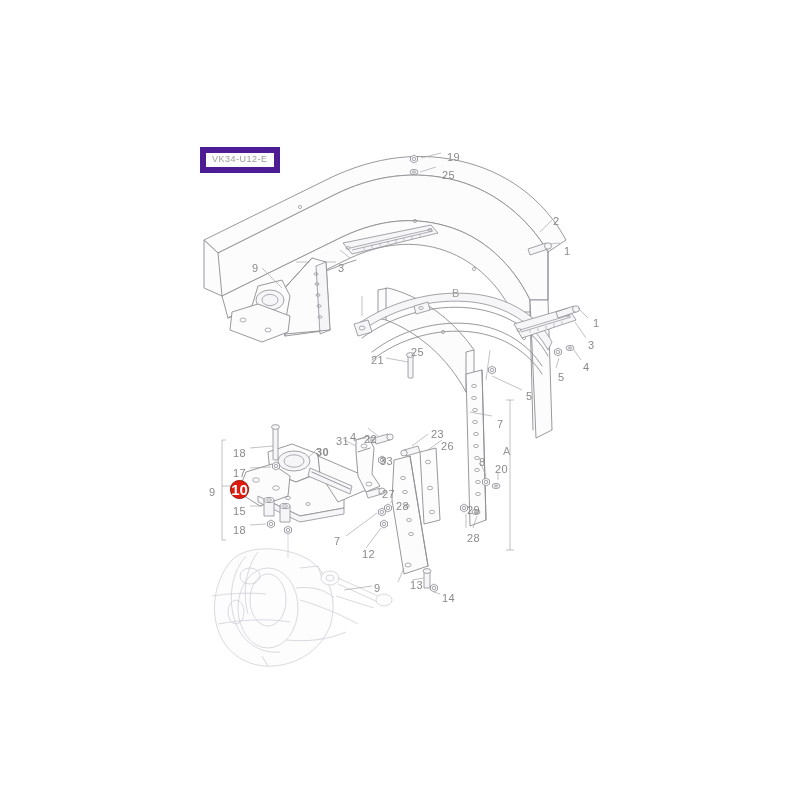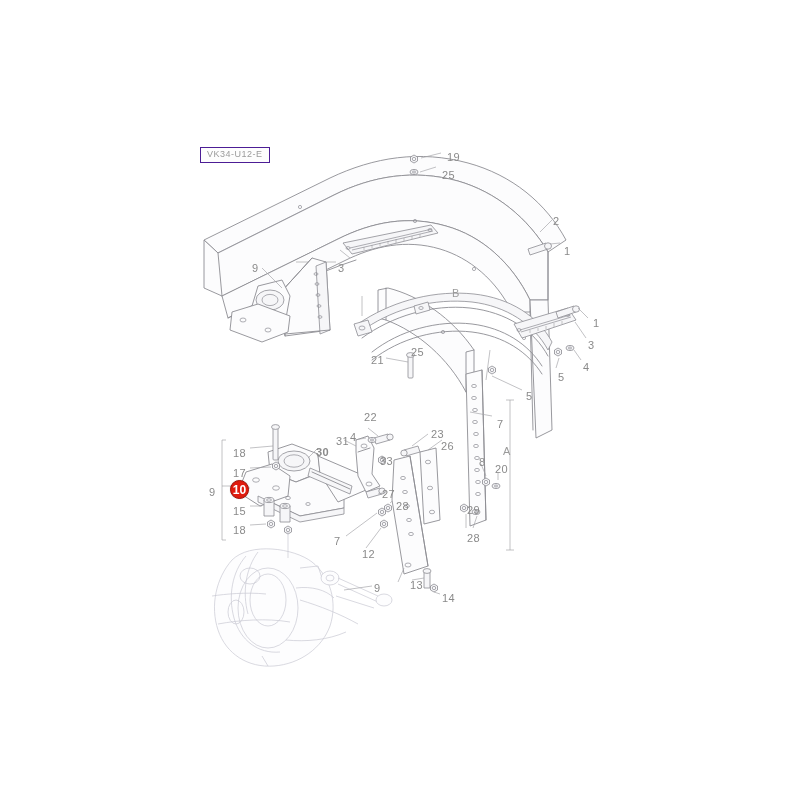--- a/index.html
+++ b/index.html
@@ -20,37 +20,37 @@
     font-size:11px;
     color:#8a8a8a;
     letter-spacing:0.4px;
     white-space:nowrap;
     user-select:none;
     line-height:1;
   }
   .lbl.sect{font-size:11px;color:#9a9a9a;}
   .code-box{
     position:absolute;
-    border:1px solid #4c1d95;
+    border:6px solid #4c1d95;
     background:#fdfdfd;
     padding:2px 6px;
     font-size:9px;
     color:#9b9b9b;
     letter-spacing:0.5px;
     white-space:nowrap;
     line-height:1.1;
   }
   .hl{
     position:absolute;
     width:17px;height:17px;
     border-radius:50%;
     background:#e01b0e;
     border:1px solid #a81208;
     color:#ffffff;
-    font-size:12px;
+    font-size:15px;
     font-weight:bold;
     display:flex;
     align-items:center;
     justify-content:center;
     box-shadow:0 0 1px rgba(0,0,0,.35);
     letter-spacing:0;
   }
 </style>
 </head>
 <body>
@@ -449,21 +449,21 @@
       <div class="lbl" style="left: 338px; top: 263px;">3</div>
       <div class="lbl" style="left: 252px; top: 263px;">9</div>
       <div class="lbl" style="left: 593px; top: 318px;">1</div>
       <div class="lbl" style="left: 588px; top: 340px;">3</div>
       <div class="lbl" style="left: 371px; top: 355px;">21</div>
       <div class="lbl" style="left: 411px; top: 347px;">25</div>
       <div class="lbl" style="left: 583px; top: 362px;">4</div>
       <div class="lbl" style="left: 558px; top: 372px;">5</div>
       <div class="lbl" style="left: 526px; top: 391px;">5</div>
       <div class="lbl" style="left: 497px; top: 419px;">7</div>
-      <div class="lbl" style="left: 364px; top: 412px;">22</div>
+      <div class="lbl" style="left: 364px; top: 434px;">22</div>
       <div class="lbl" style="left: 350px; top: 432px;">4</div>
       <div class="lbl" style="left: 336px; top: 436px;">31</div>
       <div class="lbl" style="left: 316px; top: 447px; font-weight: bold;">30</div>
       <div class="lbl" style="left: 431px; top: 429px;">23</div>
       <div class="lbl" style="left: 441px; top: 441px;">26</div>
       <div class="lbl" style="left: 380px; top: 456px;">33</div>
       <div class="lbl" style="left: 479px; top: 457px;">8</div>
       <div class="lbl" style="left: 495px; top: 464px;">20</div>
       <div class="lbl" style="left: 233px; top: 448px;">18</div>
       <div class="lbl" style="left: 233px; top: 468px;">17</div>

